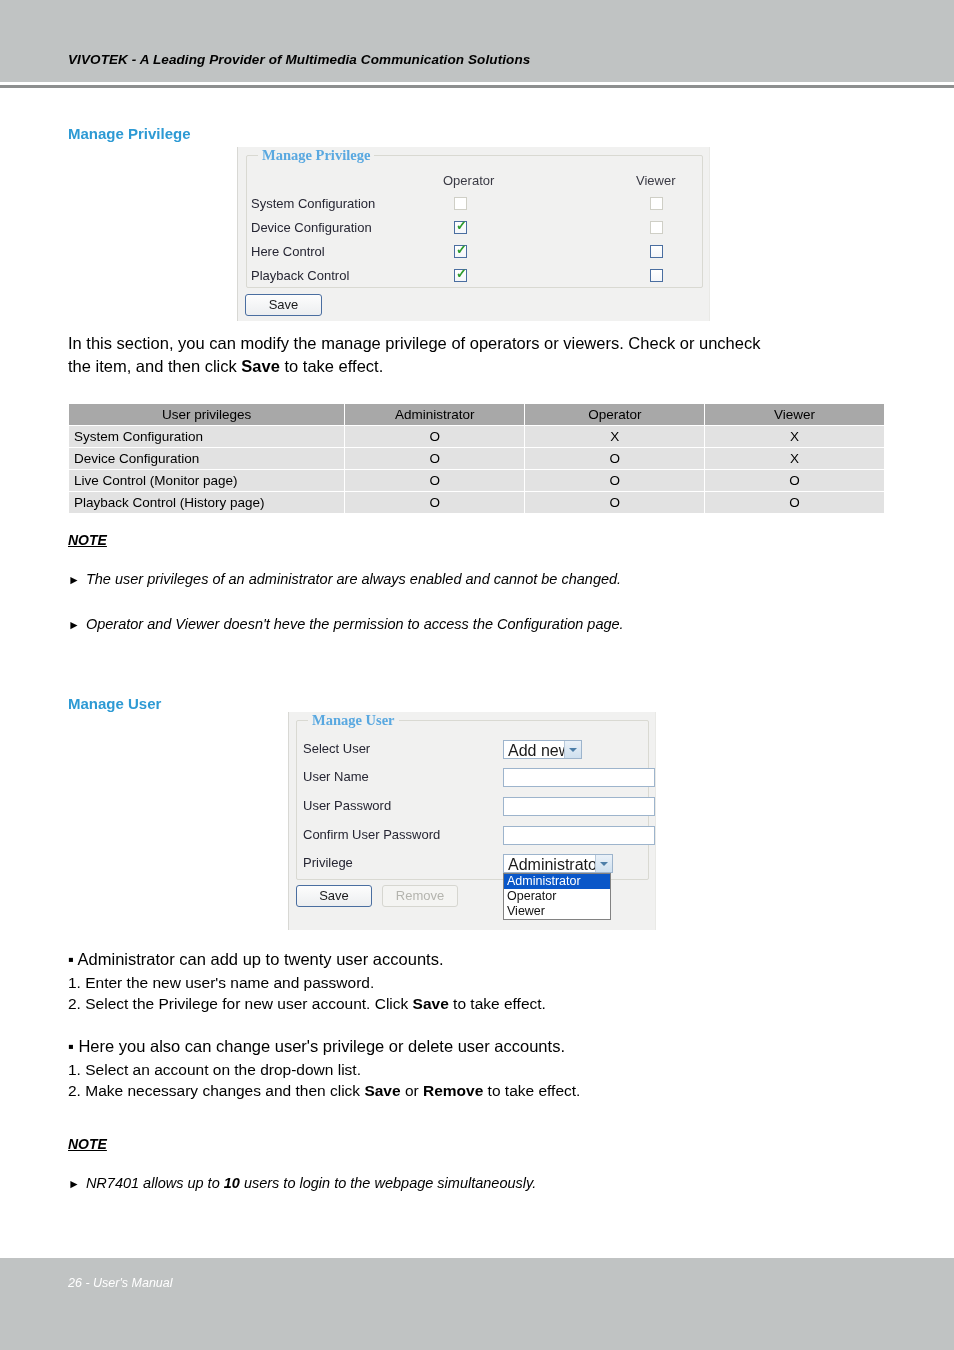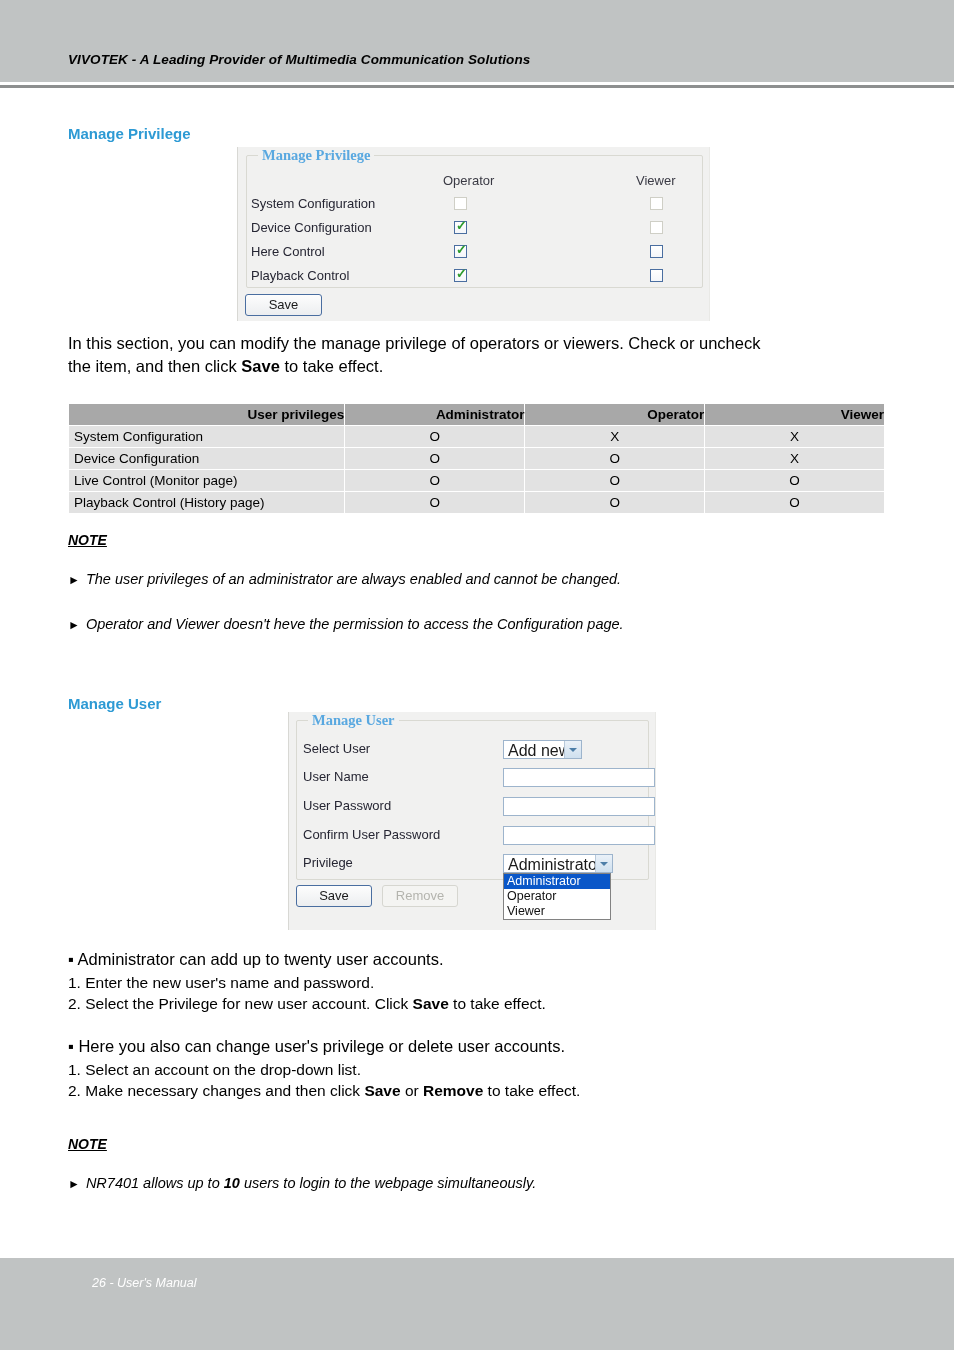--- a/index.html
+++ b/index.html
@@ -52,21 +52,20 @@
     background: #c0c3c3;
   }
   .page-footer-text {
     position: absolute;
     left: 68px;
     top: 1276px;
     font-size: 12.5px;
     font-style: italic;
     color: #ffffff;
     white-space: nowrap;
-    margin-left: 24px;
   }
 
   
   .section-heading {
     position: absolute;
     left: 68px;
     font-size: 15px;
     font-weight: bold;
     color: #2d9ad4;
     white-space: nowrap;
@@ -118,22 +117,22 @@
     font-size: 13.5px;
   }
   .priv-table th,
   .priv-table td {
     border: 1px solid #ffffff;
     height: 19px;
     padding: 1px 0;
   }
   .priv-table thead th {
     background: #a8a8a8;
-    font-weight: bold;
-    text-align: right;
+    font-weight: normal;
+    text-align: center;
     color: #000;
   }
   .priv-table tbody td {
     background: #e2e2e2;
     text-align: center;
   }
   .priv-table tbody td.rowlabel {
     text-align: left;
     padding-left: 5px;
     width: 272px;

